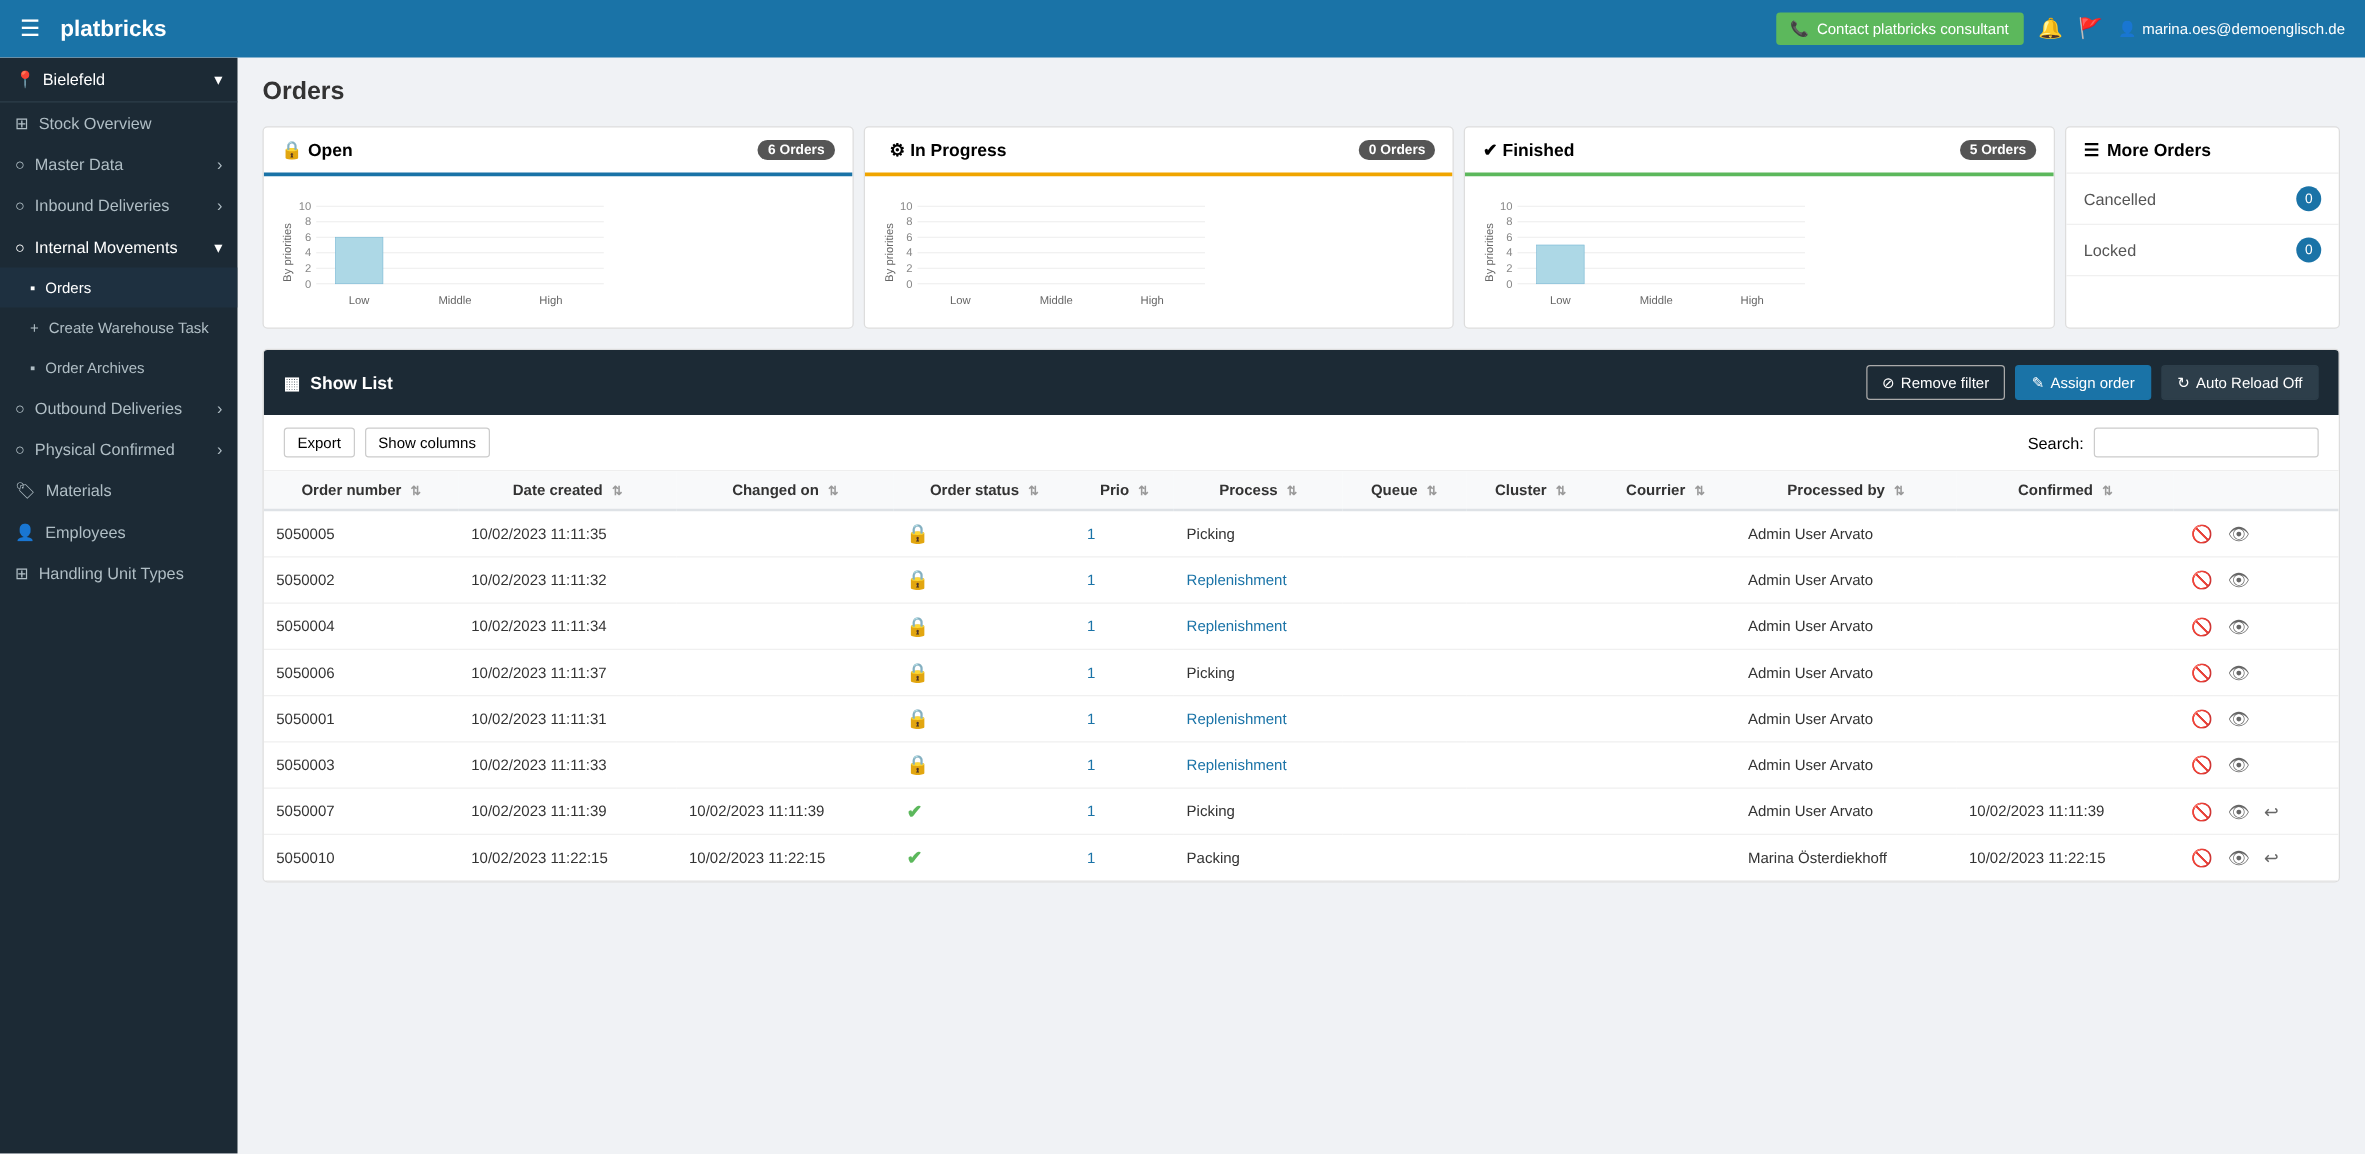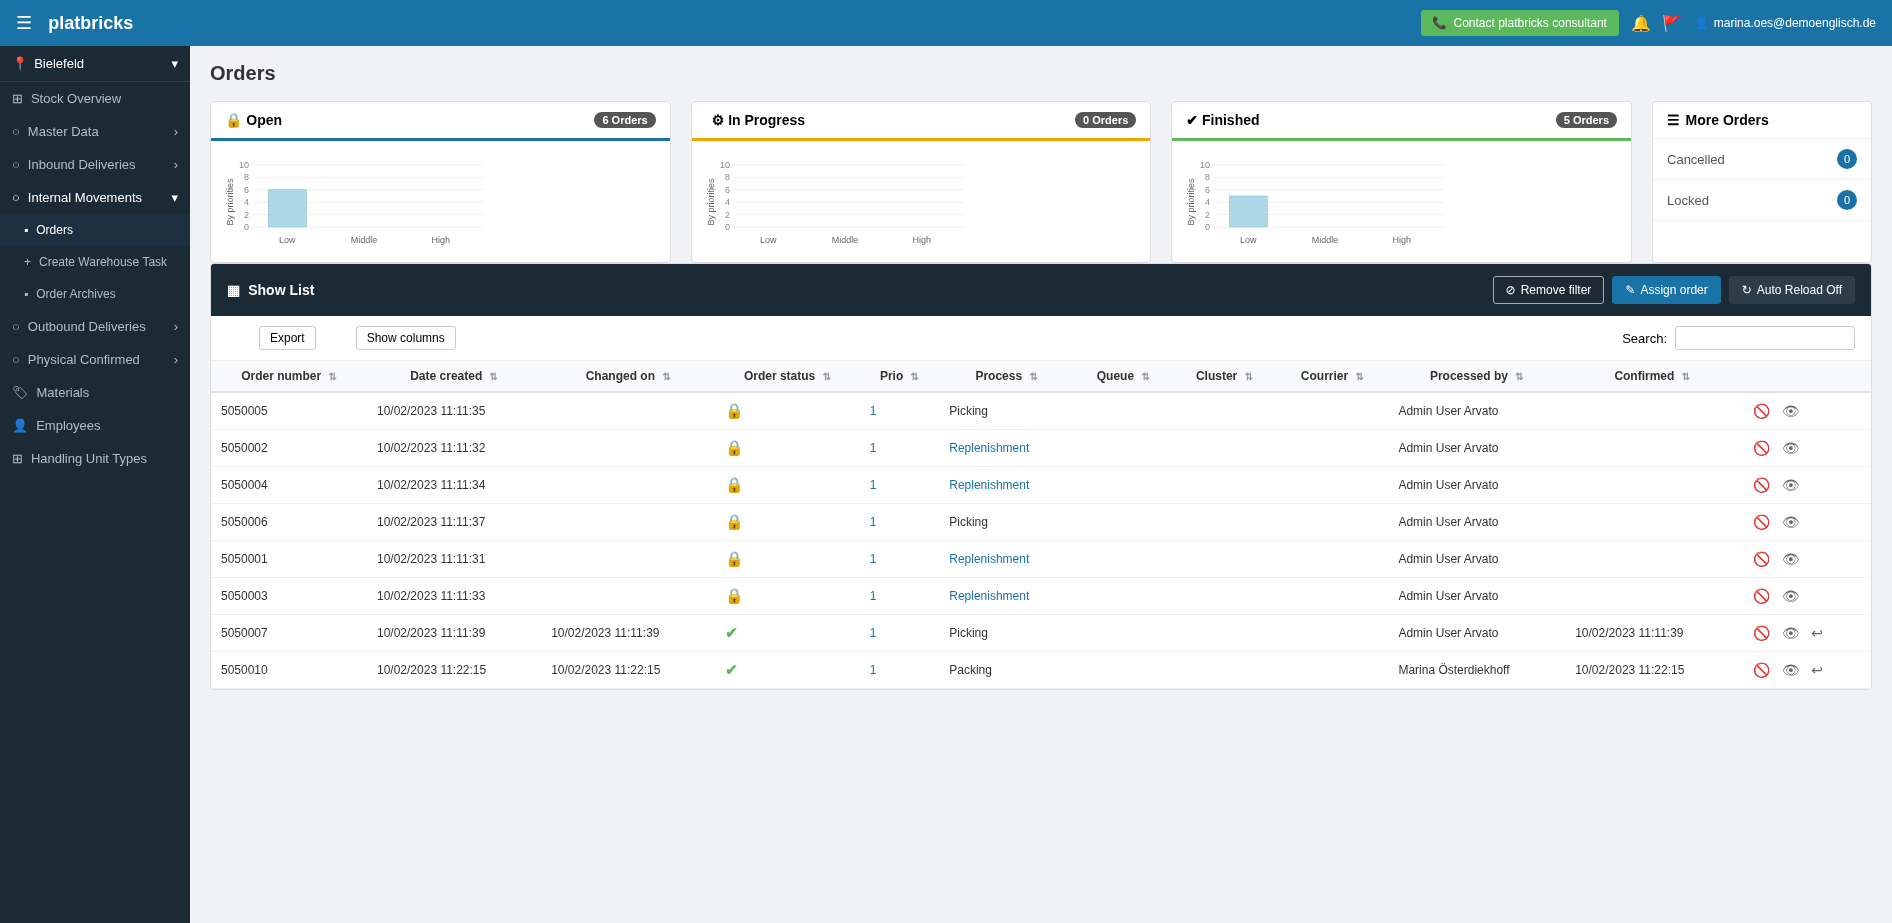--- a/index.html
+++ b/index.html
@@ -91,21 +91,21 @@
     }
     .sidebar-section.expanded { color: white; }
     .sidebar-section-left { display: flex; align-items: center; gap: 8px; }
 
     
     .content { flex: 1; overflow-y: auto; padding: 16px 20px; }
 
     .page-title { font-size: 20px; font-weight: bold; color: #333; margin-bottom: 16px; }
 
     
-    .cards-row { display: flex; gap: 20px; }
+    .cards-row { display: flex; gap: 8px; margin-bottom: 16px; }
     .card { background: white; border-radius: 4px; border: 1px solid #ddd; flex: 1; overflow: hidden; }
     .card-header {
       display: flex;
       align-items: center;
       justify-content: space-between;
       padding: 10px 14px;
       border-bottom: 3px solid #ccc;
       font-size: 14px;
       font-weight: bold;
     }
@@ -151,21 +151,21 @@
       border: 1px solid #ccc;
       background: white;
       display: flex; align-items: center; gap: 5px;
     }
     .btn-outline-light { background: transparent; border-color: #aaa; color: white; }
     .btn-primary { background: #1a73a7; color: white; border-color: #1a73a7; }
     .btn-dark { background: #2d3e4a; color: white; border-color: #2d3e4a; }
 
     .toolbar { padding: 10px 16px; display: flex; align-items: center; justify-content: space-between; border-bottom: 1px solid #eee; }
     .toolbar-left { display: flex; gap: 8px; }
-    .btn-sm { padding: 4px 10px; border-radius: 3px; cursor: pointer; font-size: 12px; border: 1px solid #ccc; background: white; margin-left: 32px; }
+    .btn-sm { padding: 4px 10px; border-radius: 3px; cursor: pointer; font-size: 12px; border: 1px solid #ccc; background: white; }
     .search-area { display: flex; align-items: center; gap: 8px; }
     .search-area input { border: 1px solid #ccc; padding: 4px 8px; border-radius: 3px; font-size: 12px; width: 180px; }
 
     
     .data-table { width: 100%; border-collapse: collapse; font-size: 12px; }
     .data-table th {
       background: #f8f9fa;
       border-bottom: 2px solid #dee2e6;
       padding: 8px 10px;
       text-align: center;

